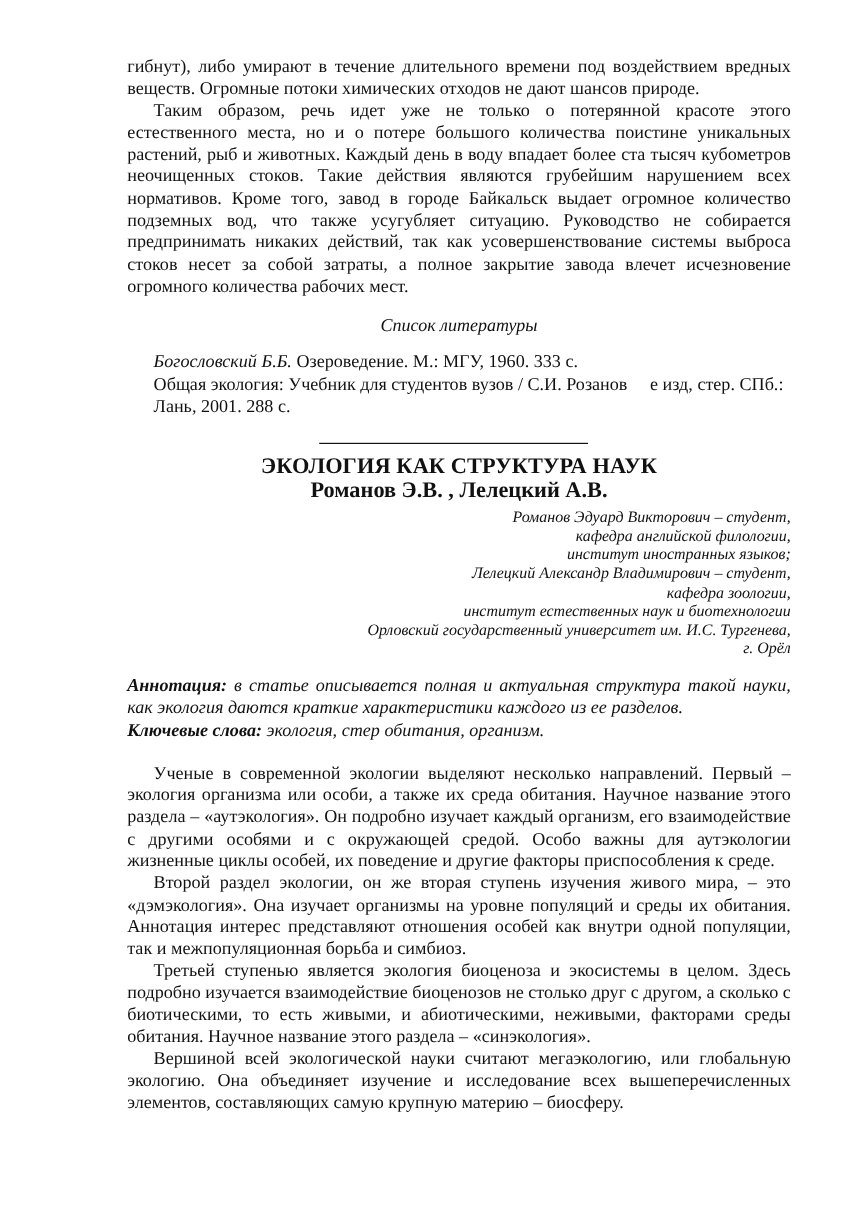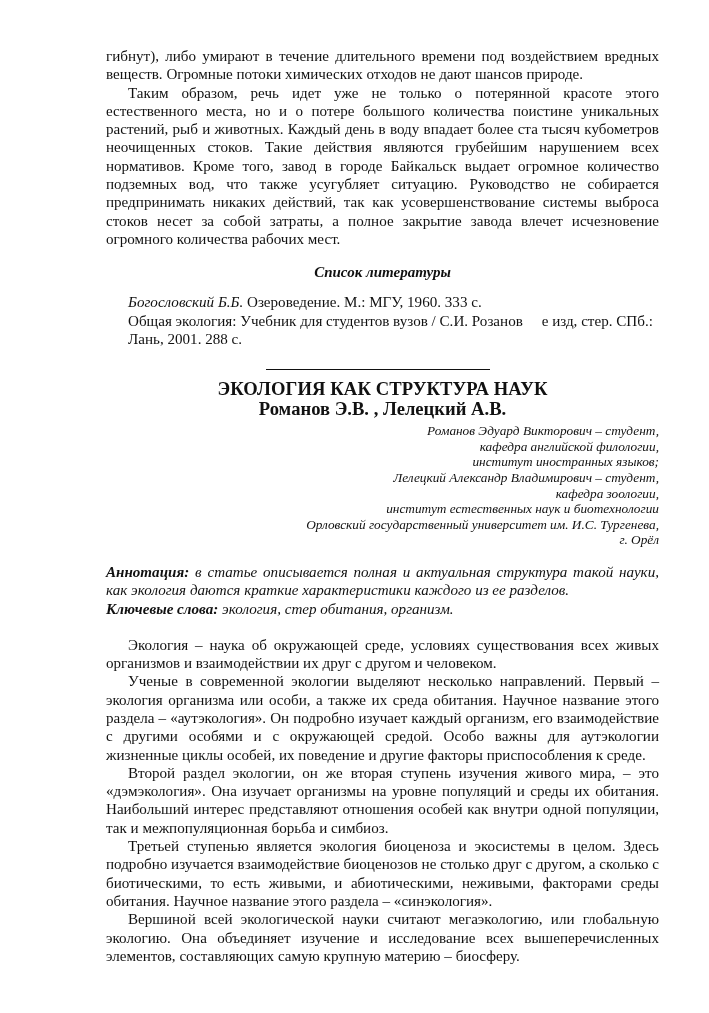--- a/index.html
+++ b/index.html
@@ -19,21 +19,21 @@
     }
     p {
       margin: 0;
       font-size: 15.1px;
       line-height: 18.3px;
       text-align: justify;
     }
     p.indent { text-indent: 22px; }
     .refs-title {
       font-size: 15px;
-      font-weight: bold;
+      font-weight: normal;
       font-style: italic;
       text-align: center;
       margin-top: 15px;
       line-height: 18px;
     }
     .refs {
       margin-top: 12px;
       padding-left: 22px;
     }
     .refs p { text-align: left; }
@@ -109,20 +109,19 @@
       <div>Орловский государственный университет им. И.С. Тургенева,</div>
       <div>г. Орёл</div>
     </div>
 
     <div class="abstract">
       <p><b>Аннотация:</b><span> в статье описывается полная и актуальная структура такой науки, как экология  даются краткие характеристики каждого из ее разделов.</span></p>
       <p style="text-align:left"><b>Ключевые слова:</b><span> экология, стер обитания, организм.</span></p>
     </div>
 
     <div class="body-text">
-      <p class="indent">Экология – наука об окружающей среде, условиях существования всех живых организмов и взаимодействии их друг с другом и человеком.</p>
       <p class="indent">Ученые в современной экологии выделяют несколько направлений. Первый – экология организма или особи, а также их среда обитания. Научное название этого раздела – «аутэкология». Он подробно изучает каждый организм, его взаимодействие с другими особями и с окружающей средой. Особо важны для аутэкологии жизненные циклы особей, их поведение и другие факторы приспособления к среде.</p>
-      <p class="indent">Второй раздел экологии, он же вторая ступень изучения живого мира, – это «дэмэкология». Она изучает организмы на уровне популяций и среды их обитания. Наибольший интерес представляют отношения особей как внутри одной популяции, так и межпопуляционная борьба и симбиоз.</p>
+      <p class="indent">Второй раздел экологии, он же вторая ступень изучения живого мира, – это «дэмэкология». Она изучает организмы на уровне популяций и среды их обитания. Аннотация интерес представляют отношения особей как внутри одной популяции, так и межпопуляционная борьба и симбиоз.</p>
       <p class="indent">Третьей ступенью является экология биоценоза и экосистемы в целом. Здесь подробно изучается взаимодействие биоценозов не столько друг с другом, а сколько с биотическими, то есть живыми, и абиотическими, неживыми, факторами среды обитания. Научное название этого раздела – «синэкология».</p>
       <p class="indent">Вершиной всей экологической науки считают мегаэкологию, или глобальную экологию. Она объединяет изучение и исследование всех вышеперечисленных элементов, составляющих самую крупную материю – биосферу.</p>
     </div>
   </section>
 </div>
 
 </body></html>

